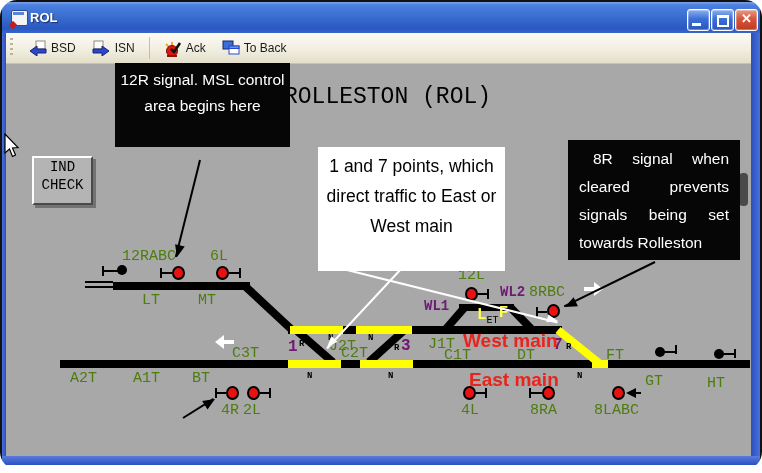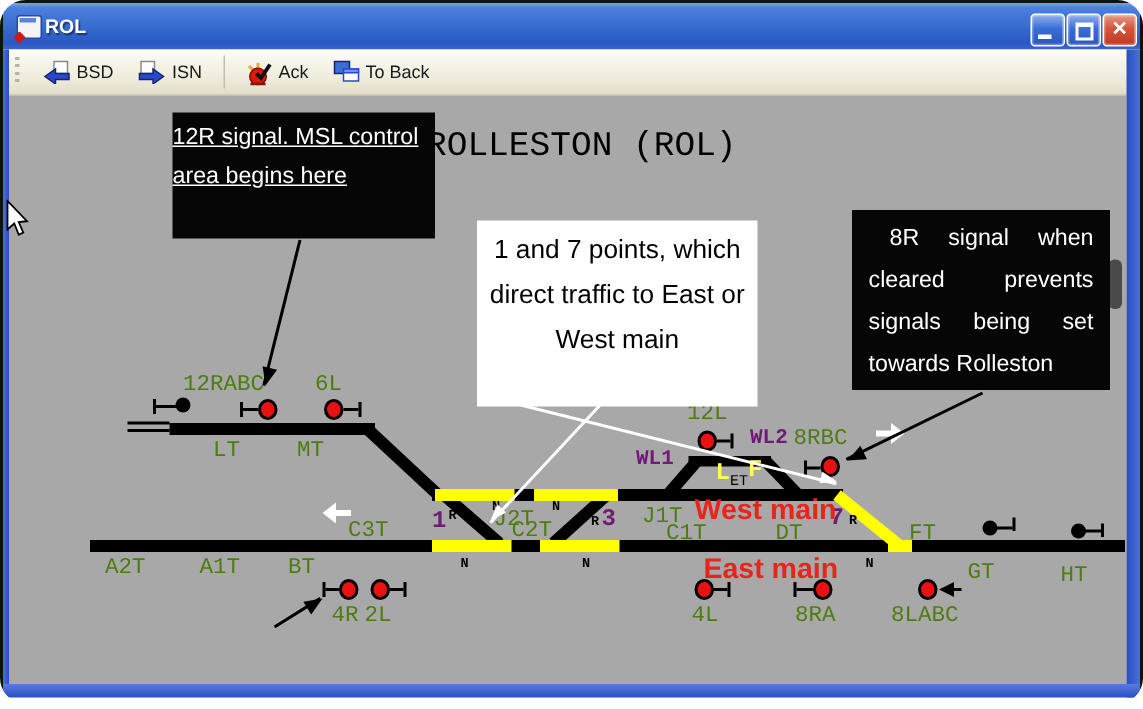--- a/index.html
+++ b/index.html
@@ -138,20 +138,24 @@
   </div>
 
   <div id="edge-l" class="abs edge"></div>
   <div id="edge-r" class="abs edge"></div>
   <div id="edge-b" class="abs edge"></div>
 
   <div id="client" class="abs"></div>
 
   <div id="board-title" class="abs mono" style="left:284px;top:84px;">ROLLESTON (ROL)</div>
 
+  <div id="indcheck" class="abs mono">
+    <div>IND</div>
+    <div>CHECK</div>
+  </div>
 
   <div class="abs thin" style="left:85px;top:281px;width:28px;"></div>
   <div class="abs thin" style="left:85px;top:286px;width:28px;"></div>
   <div class="abs trk" style="left:113px;top:282px;width:137px;"></div>
   <div class="abs trk diag" style="left:246px;top:283px;width:64px;transform:rotate(43deg);"></div>
 
   <div class="abs trk" style="left:288px;top:326px;width:274px;"></div>
   <div class="abs trk yel" style="left:290px;top:326px;width:53px;"></div>
   <div class="abs trk yel" style="left:356px;top:326px;width:56px;"></div>
 
@@ -259,21 +263,21 @@
   <div class="abs tick" style="left:675px;top:345px;height:9px;"></div>
   <div class="abs bdot" style="left:714px;top:349px;"></div>
   <div class="abs pole" style="left:723px;top:353px;width:11px;"></div>
   <div class="abs tick" style="left:734px;top:349px;height:9px;"></div>
 
   <div class="abs arrow-white" style="left:224px;top:340px;width:10px;height:4px;background:#fff;"></div>
   <div class="abs arrow-white" style="left:215px;top:335px;width:0;height:0;border-top:7px solid transparent;border-bottom:7px solid transparent;border-right:9px solid #fff;"></div>
   <div class="abs arrow-white" style="left:584px;top:287px;width:10px;height:4px;background:#fff;"></div>
   <div class="abs arrow-white" style="left:594px;top:282px;width:0;height:0;border-top:7px solid transparent;border-bottom:7px solid transparent;border-left:9px solid #fff;"></div>
 
-  <div class="abs ann dark" style="left:115px;top:75px;width:175px;height:84px;font-size:15.5px;line-height:26px;padding-top:4px;text-decoration:underline;">12R signal. MSL control area begins here</div>
+  <div class="abs ann dark" style="left:115px;top:63px;width:175px;height:84px;text-align:center;font-size:15.5px;line-height:26px;padding-top:4px;">12R signal. MSL control area begins here</div>
   <div class="abs alin" style="left:200px;top:159px;width:100px;height:2px;background:#000;transform:rotate(104deg);"></div>
   <div class="abs ah" style="left:165px;top:252px;border-left:12px solid #000;transform:rotate(104deg);"></div>
 
   <div class="abs ann light" style="left:318px;top:147px;width:187px;height:124px;text-align:center;font-size:17.5px;line-height:30px;padding-top:4px;">1 and 7 points, which direct traffic to East or West main</div>
   <div class="abs alin" style="left:402px;top:267px;width:110px;height:2px;background:#fff;transform:rotate(133deg);"></div>
   <div class="abs ah" style="left:316px;top:343px;border-left:11px solid #fff;border-top-width:4px;border-bottom-width:4px;transform:rotate(133deg);"></div>
   <div class="abs alin" style="left:347px;top:269px;width:217px;height:2px;background:#fff;transform:rotate(14deg);"></div>
   <div class="abs ah" style="left:547px;top:317px;border-left:11px solid #fff;border-top-width:4px;border-bottom-width:4px;transform:rotate(14deg);"></div>
 
   <div class="abs ann dark" style="left:568px;top:140px;width:172px;height:120px;text-align:justify;font-size:15.5px;line-height:28px;padding:5px 11px 0 11px;text-indent:14px;">8R signal when cleared prevents signals being set towards Rolleston</div>

